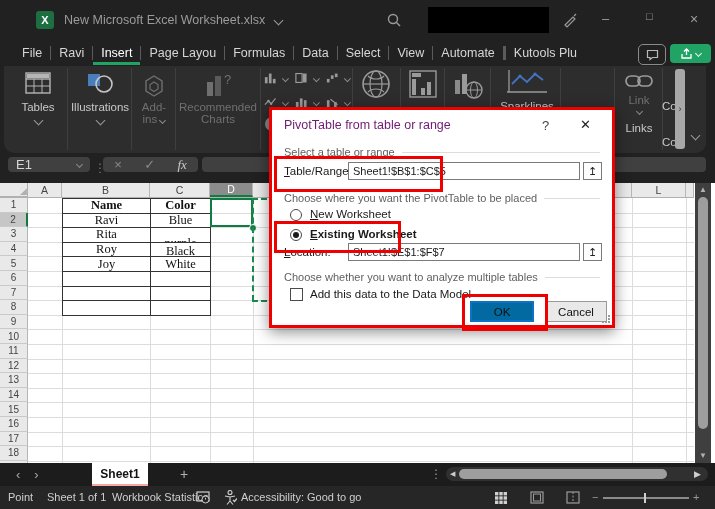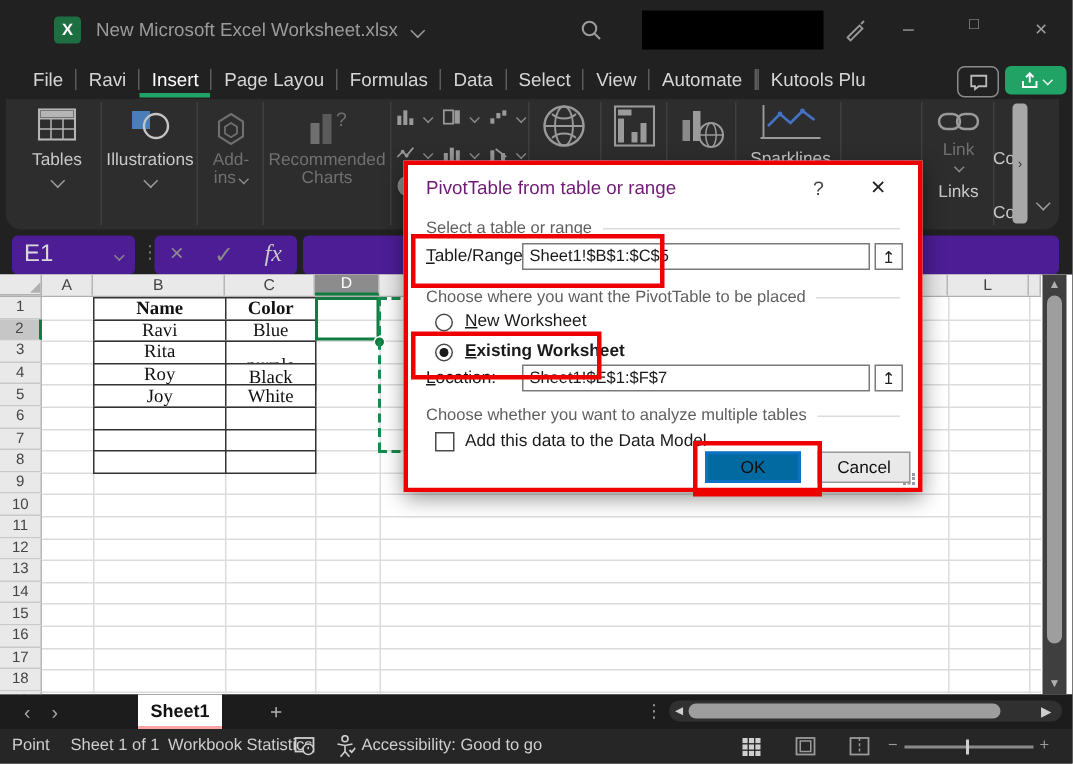--- a/index.html
+++ b/index.html
@@ -21,21 +21,21 @@
   .share-btn{left:670px;top:44px;width:41px;height:19px;background:#21a366;border-radius:4px;display:flex;align-items:center;justify-content:center;gap:3px;}
   
   .ribbon{left:4px;top:66px;width:702px;height:87px;background:#2d2d2d;border-radius:0 0 10px 10px;}
   .rsep{width:1px;background:#3f3f3f;top:2px;height:82px;}
   .rlabel{color:#c9c9c9;font-size:11.5px;text-align:center;}
   .rlabel.dis{color:#707070;}
   .chev{display:inline-block;width:6px;height:6px;border-right:1.5px solid #9a9a9a;border-bottom:1.5px solid #9a9a9a;transform:rotate(45deg);}
   .chev.s{width:4px;height:4px;border-color:#8a8a8a;}
   .ribbon-strip{background:#a8a8a8;border-radius:3px;color:#333;font-size:9px;display:flex;align-items:center;justify-content:center;}
   
-  .fbox{background:#4c1d95;border-radius:4px;height:26px;top:157px;display:flex;align-items:center;color:#d8d8d8;font-size:16px;}
+  .fbox{background:#404040;border-radius:4px;height:15px;top:157px;display:flex;align-items:center;color:#d8d8d8;font-size:13px;}
   
   .grid{left:0;top:183px;width:715px;height:280px;background:#fff;overflow:hidden;}
   .headstrip{left:0;top:0;width:694px;height:14px;background:#e9e9e9;border-bottom:1px solid #b0b0b0;}
   .colhead{top:0;height:14px;font-size:10.5px;color:#444;display:flex;align-items:center;justify-content:center;border-right:1px solid #b6b6b6;box-sizing:border-box;background:#e9e9e9;}
   .colhead.sel{background:#8c8c8c;color:#fff;border-bottom:2px solid #107c41;}
   .rowhead{left:0;width:28px;font-size:10px;color:#444;display:flex;align-items:center;justify-content:center;border-right:1px solid #b6b6b6;border-bottom:1px solid #c9c9c9;box-sizing:border-box;background:#e9e9e9;}
   .rowhead.sel{background:#c6c6c6;border-right:2px solid #107c41;}
   .corner{left:0;top:0;width:28px;height:14px;background:#e9e9e9;border-right:1px solid #b0b0b0;border-bottom:1px solid #b0b0b0;box-sizing:border-box;color:#b0b0b0;font-size:9px;display:flex;align-items:flex-end;justify-content:flex-end;}
   .vline{width:1px;background:#dcdcdc;top:15px;}
   .hline{height:1px;background:#dcdcdc;left:28px;width:666px;}

